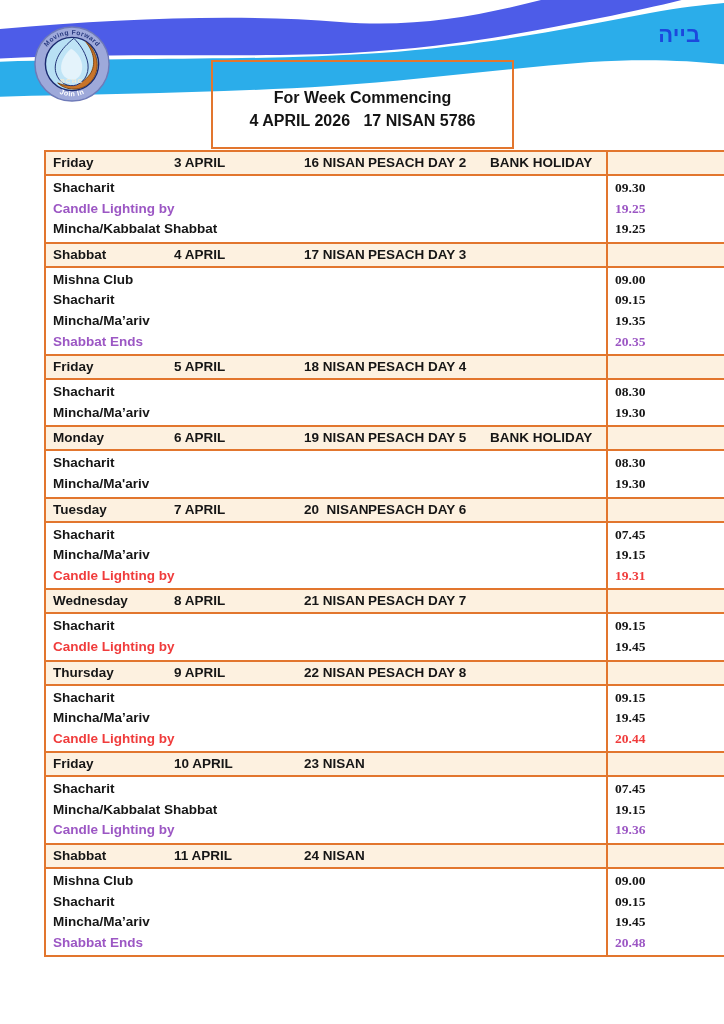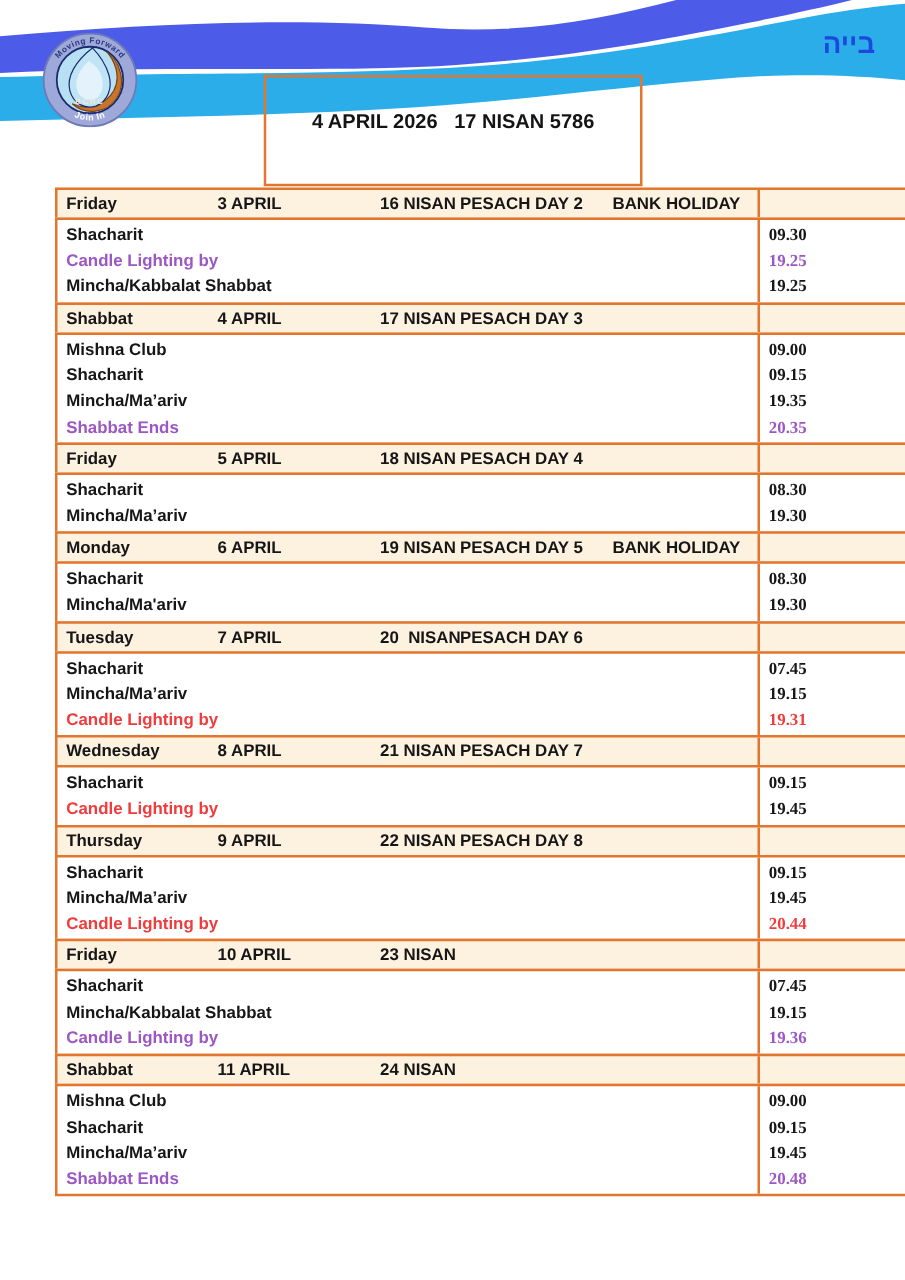--- a/index.html
+++ b/index.html
@@ -83,20 +83,21 @@
       <textPath href="#arcTop" startOffset="50%" text-anchor="middle">Moving Forward</textPath>
     </text>
     <text font-size="7.5" font-weight="bold" fill="#ffffff" letter-spacing="0.5">
       <textPath href="#arcBottom" startOffset="50%" text-anchor="middle">Join In</textPath>
     </text>
   </svg>
 
   <div class="hebrew">בייה</div>
 
   <div class="title-box">
+    <div class="title-line">For Week Commencing</div>
     <div class="title-line">4 APRIL 2026   17 NISAN 5786</div>
   </div>
 
   <div class="schedule">
       <div class="day-block">
         <div class="day-header">
           <span class="col pos-day">Friday</span>
           <span class="col pos-date">3 APRIL</span>
           <span class="col pos-nisan">16 NISAN</span>
           <span class="col pos-holiday c-red">PESACH DAY 2</span>

